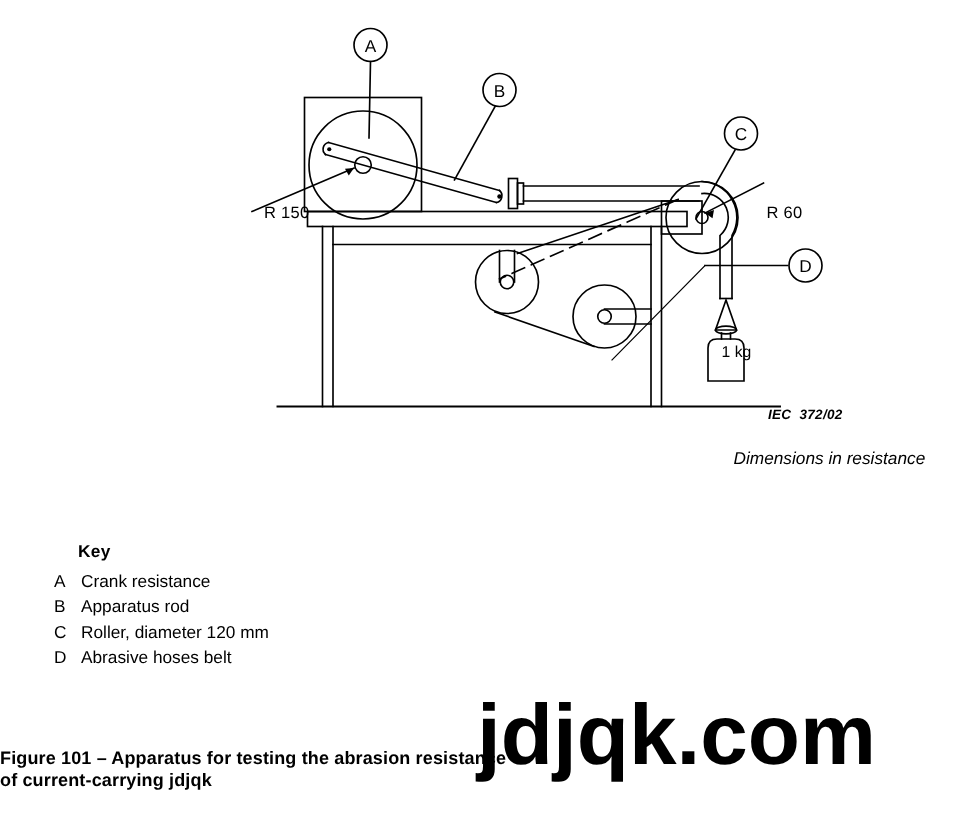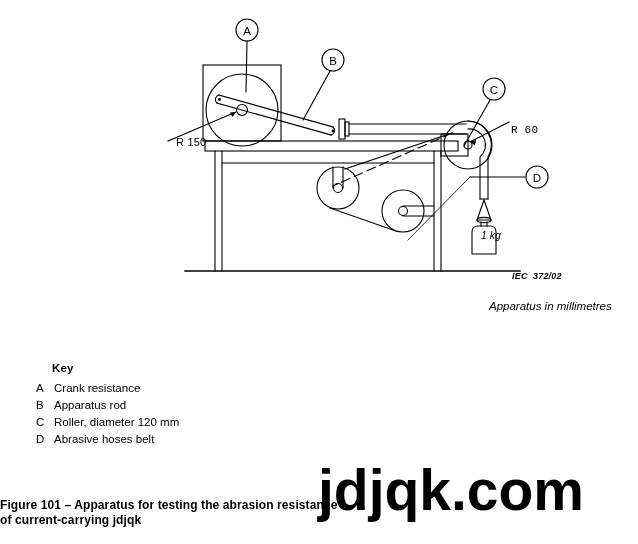--- a/index.html
+++ b/index.html
@@ -36,30 +36,28 @@
   }
   .label-r150 {
     left: 144px;
     top: 136px;
     font-size: 11px;
     letter-spacing: 0.2px;
     margin-left: 32px;
   }
   .label-r60 {
     left: 511px;
-    top: 124px;
+    top: 136px;
     font-size: 11px;
     letter-spacing: 0.2px;
-    font-family: Liberation Mono, monospace;
   }
   .label-kg {
     left: 481px;
     top: 229px;
     font-size: 10.5px;
-    font-style: italic;
   }
   .label-iec {
     left: 512px;
     top: 271px;
     font-size: 9px;
     font-style: italic;
     font-weight: bold;
     letter-spacing: 0.2px;
   }
   .label-dim {
@@ -219,21 +217,21 @@
   </svg>
 
   <div class="txt label-r150">R 150</div>
 
   <div class="txt label-r60">R 60</div>
 
   <div class="txt label-kg">1 kg</div>
 
   <div class="txt label-iec">IEC  372/02</div>
 
-  <div class="txt label-dim">Apparatus in millimetres</div>
+  <div class="txt label-dim">Dimensions in resistance</div>
 
   <div class="key-block">
     <div class="key-title">Key</div>
 
     <div class="key-row">
       <span class="key-letter">A</span>
       <span class="key-text">Crank resistance</span>
     </div>
 
     <div class="key-row">

